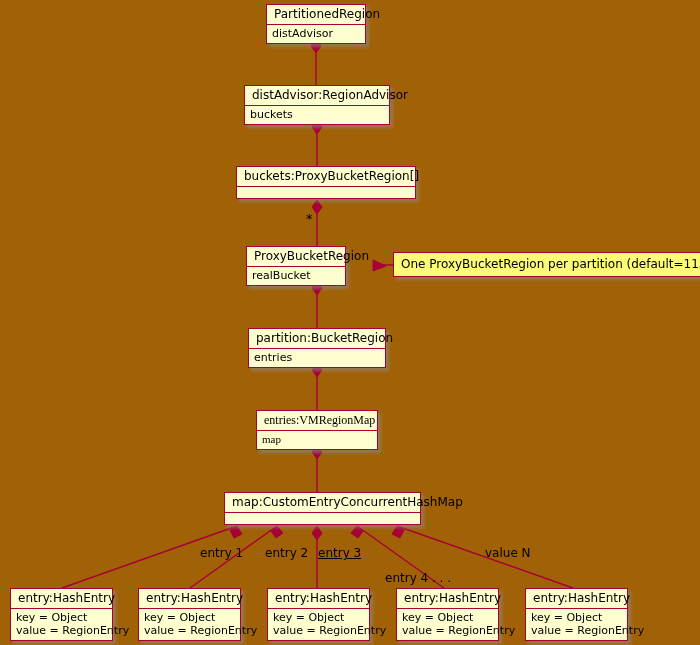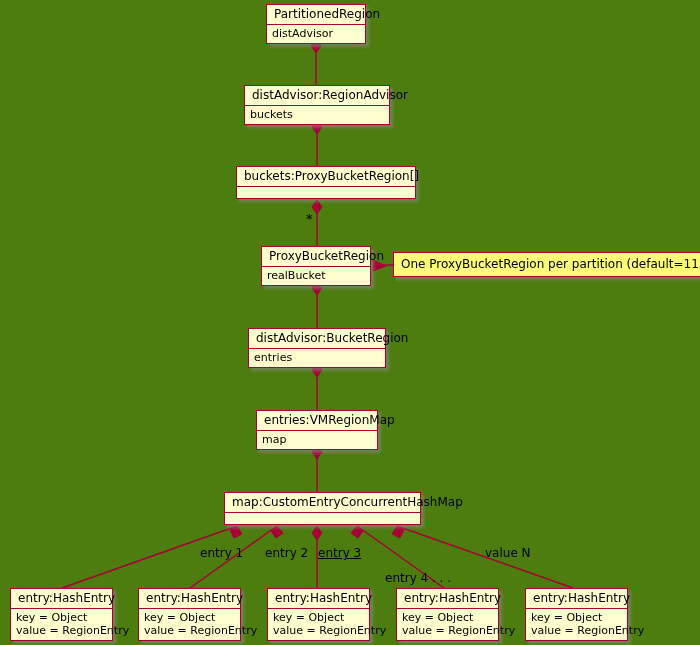--- a/index.html
+++ b/index.html
@@ -4,21 +4,21 @@
 <style>
   html, body {
     margin: 0;
     padding: 0;
     background: #ffffff;
   }
   #diagram {
     position: relative;
     width: 700px;
     height: 645px;
-    background: #4d7c0f;
+    background: #a16207;
     font-family: "DejaVu Sans", sans-serif;
     overflow: hidden;
   }
   #edges {
     position: absolute;
     left: 0;
     top: 0;
     width: 700px;
     height: 645px;
     pointer-events: none;
@@ -142,35 +142,35 @@
     <div class="attrs">
       <div>buckets</div>
     </div>
   </div>
 
   <div class="node" style="left:236px; top:166px; width:180px;">
     <div class="title">buckets:ProxyBucketRegion[]</div>
     <div class="attrs empty"></div>
   </div>
 
-  <div class="node" style="left:261px; top:246px; width:110px;">
+  <div class="node" style="left:246px; top:246px; width:100px;">
     <div class="title">ProxyBucketRegion</div>
     <div class="attrs">
       <div>realBucket</div>
     </div>
   </div>
 
   <div class="node" style="left:248px; top:328px; width:138px;">
-    <div class="title">distAdvisor:BucketRegion</div>
+    <div class="title">partition:BucketRegion</div>
     <div class="attrs">
       <div>entries</div>
     </div>
   </div>
 
-  <div class="node" style="left:256px; top:410px; width:122px;">
+  <div class="node" style="left:256px; top:410px; width:122px;font-family:Liberation Serif, serif;">
     <div class="title">entries:VMRegionMap</div>
     <div class="attrs">
       <div>map</div>
     </div>
   </div>
 
   <div class="node" style="left:216px; top:492px; width:197px;margin-left:8px;">
     <div class="title">map:CustomEntryConcurrentHashMap</div>
     <div class="attrs empty"></div>
   </div>

